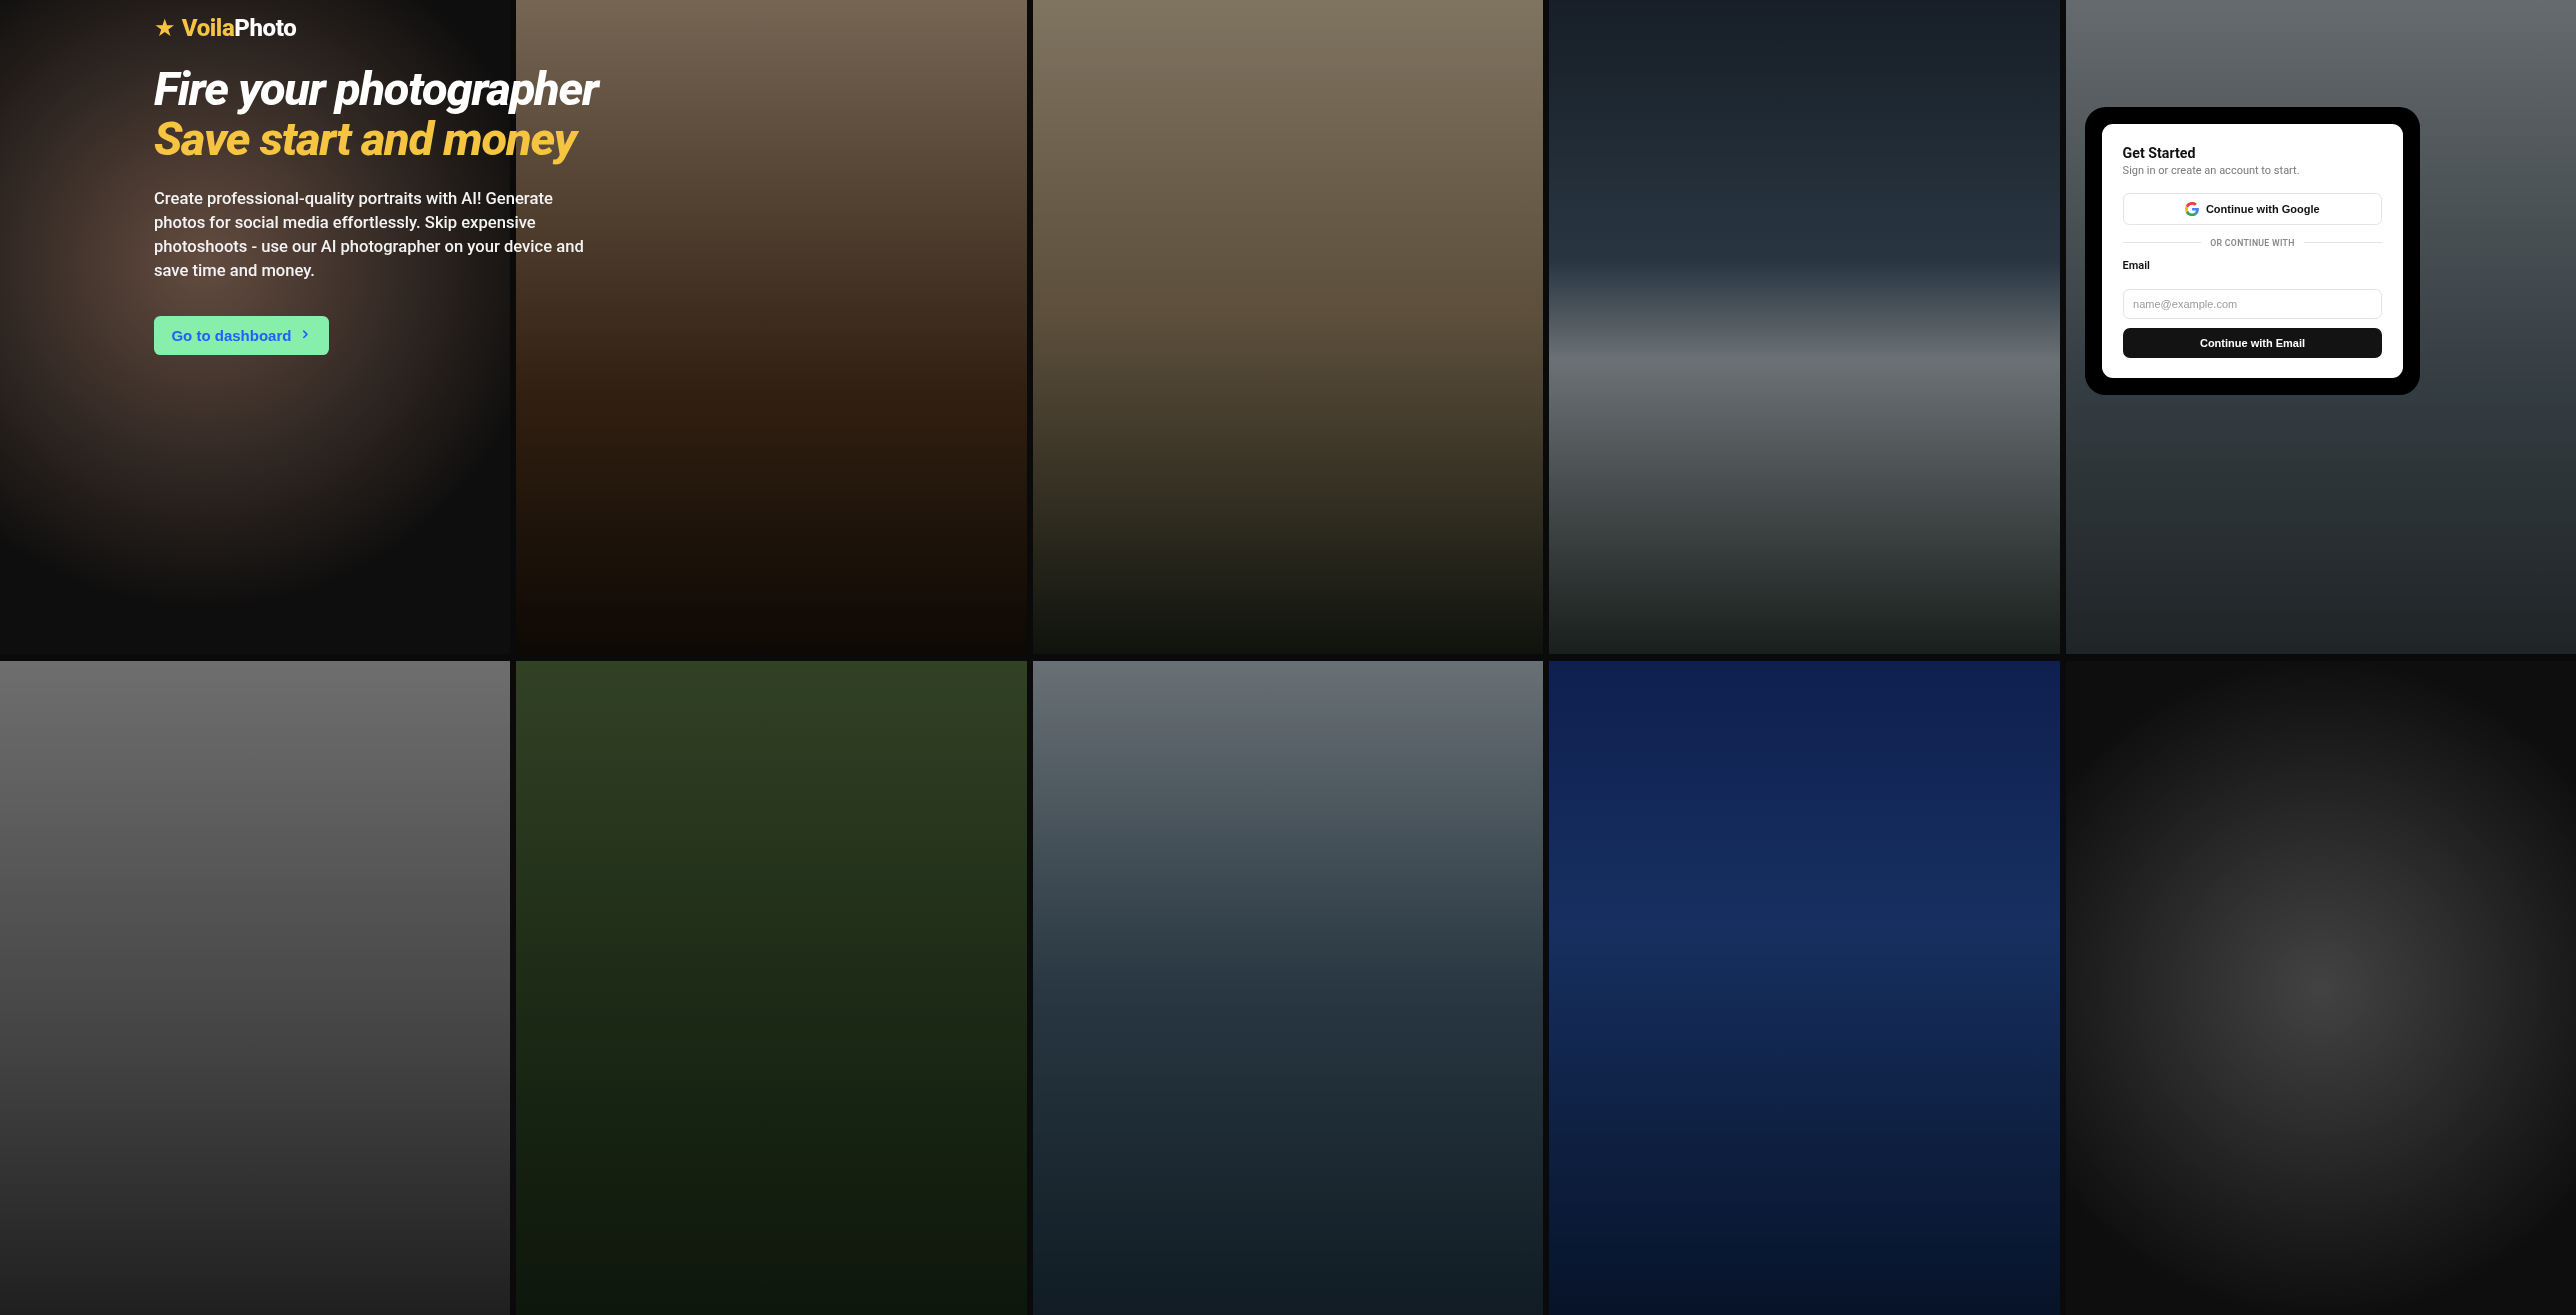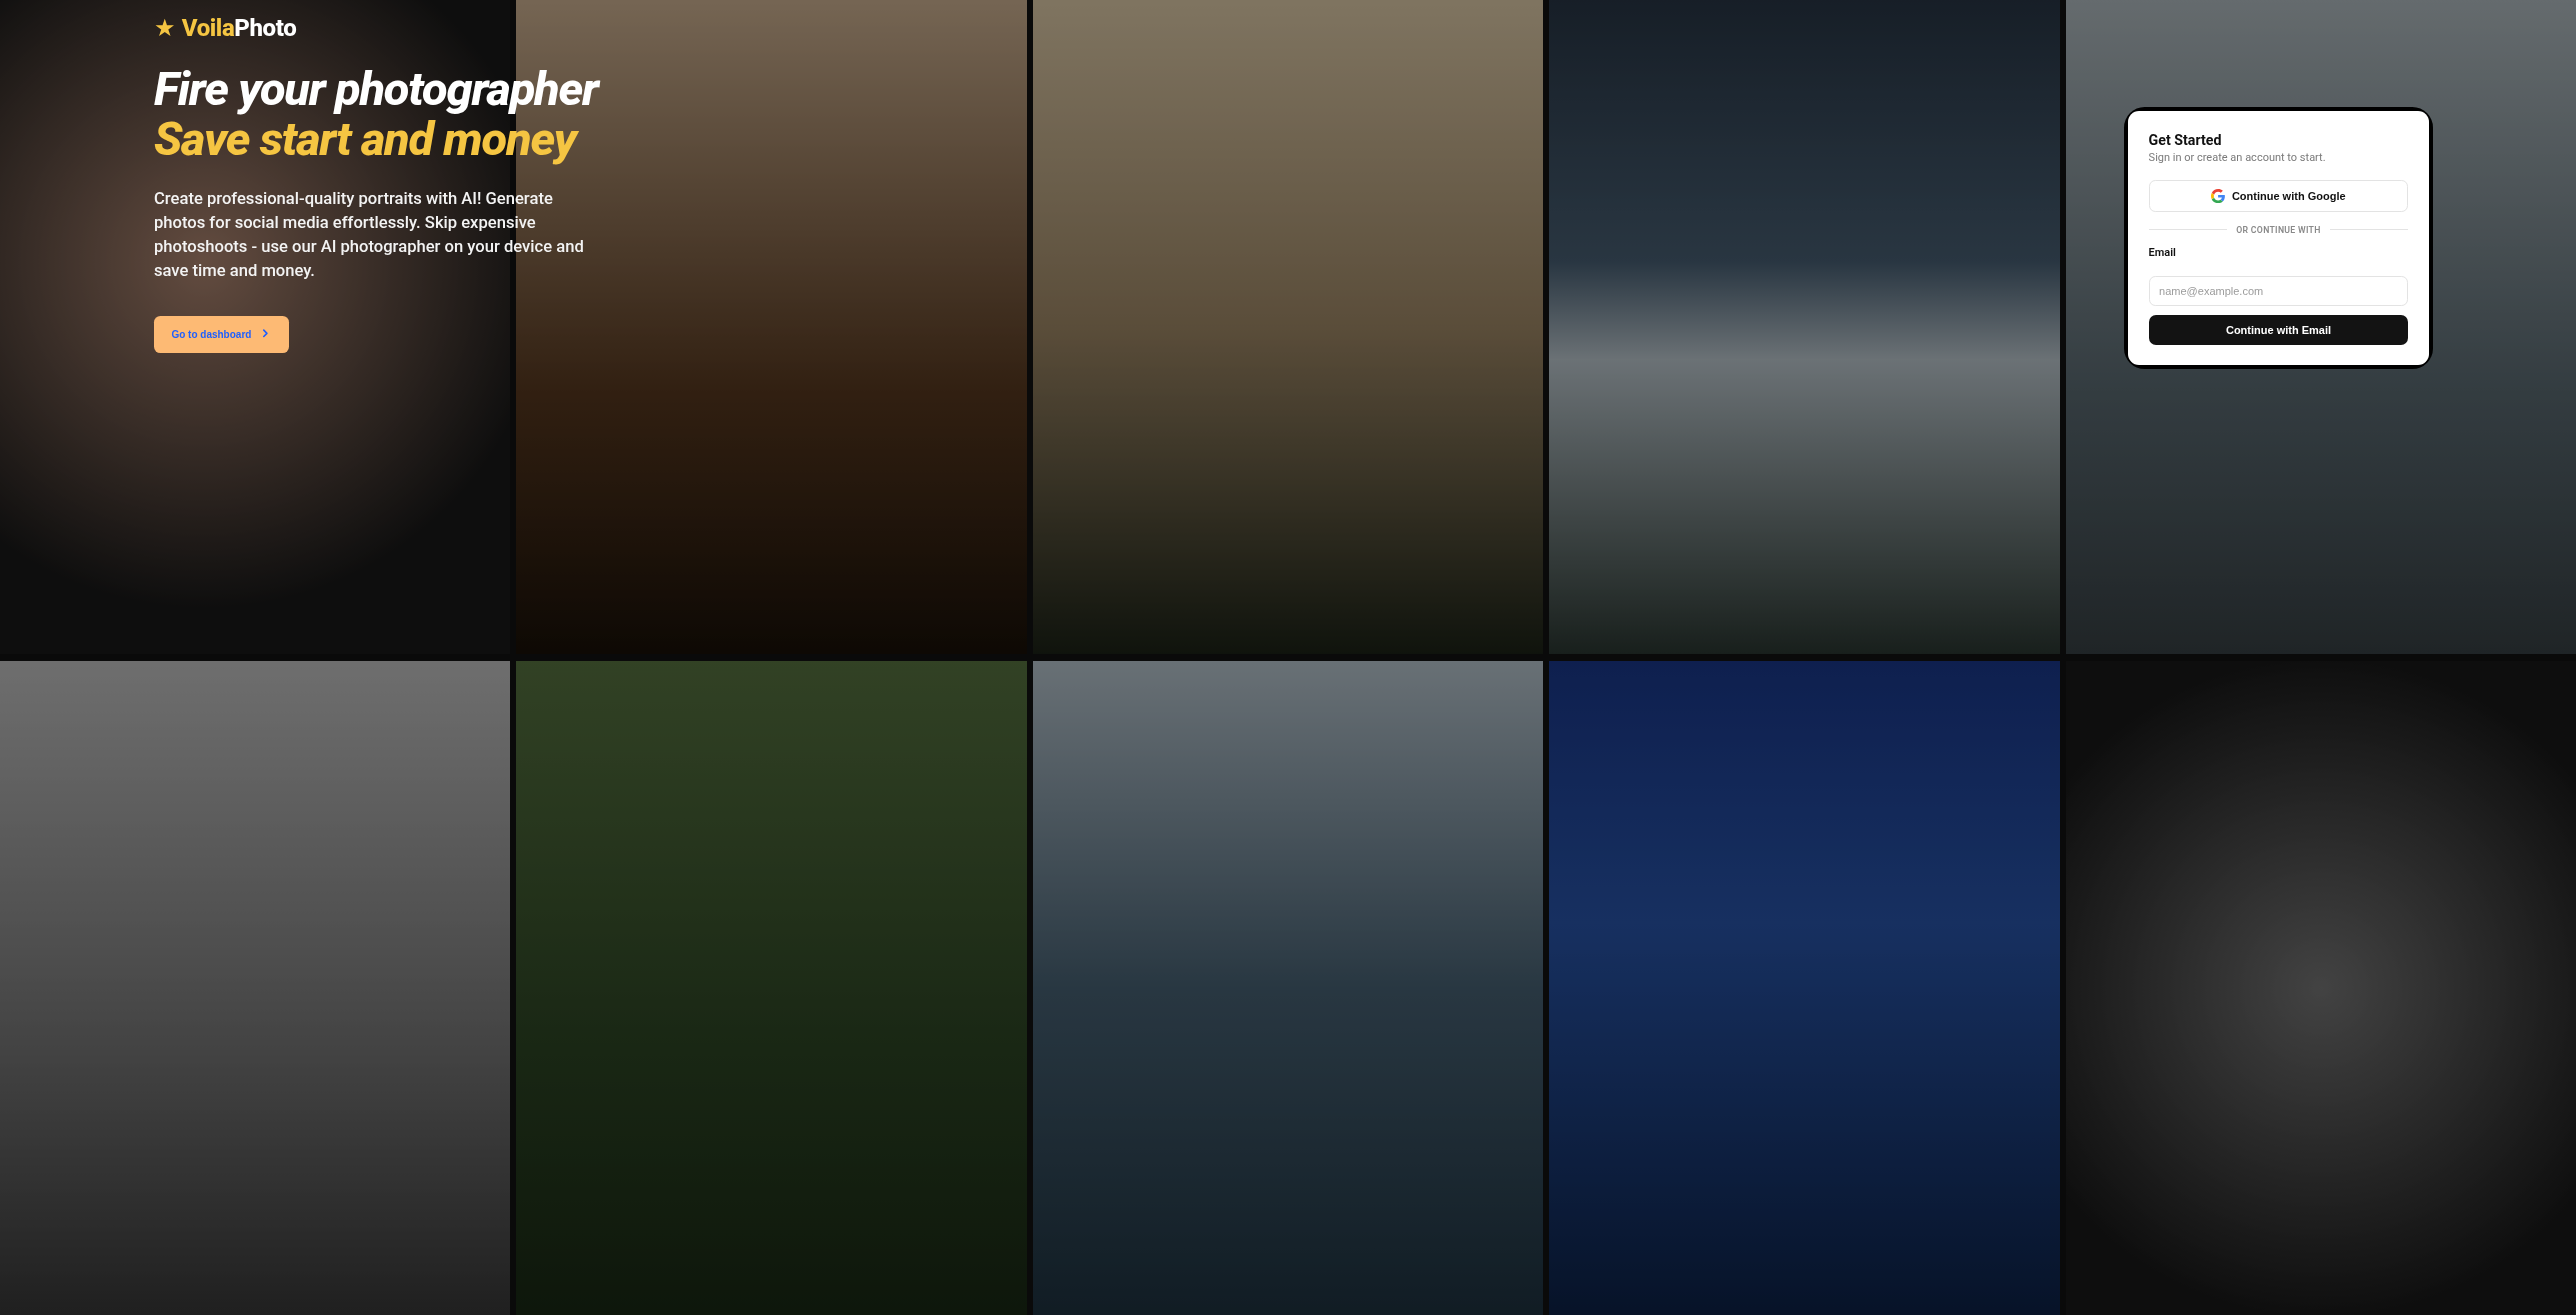--- a/index.html
+++ b/index.html
@@ -89,40 +89,40 @@
     color: #f3f3f3;
     max-width: 443px;
     margin-bottom: 33px;
     font-weight: 500;
   }
 
   .dash-btn {
     display: inline-flex;
     align-items: center;
     gap: 8px;
-    background: #fdba74;
+    background: #86efac;
     color: #1f5fff;
     border: none;
     border-radius: 6.3px;
     padding: 11px 17.4px;
-    font-size: 10px;
+    font-size: 15px;
     font-weight: 700;
     cursor: pointer;
   }
   .dash-btn .chev { color: #1f5fff; }
 
   
   .card-outer {
     position: absolute;
     top: 107px;
-    right: 143px;
+    right: 156px;
     z-index: 3;
     background: #000;
     border-radius: 20.6px;
-    padding: 4px;
+    padding: 17px;
   }
   .card {
     background: #fff;
     color: #111;
     border-radius: 11px;
     width: 301px;
     padding: 20.6px 20.6px 20.6px 20.6px;
   }
   .card h2 {
     font-size: 14.2px;

